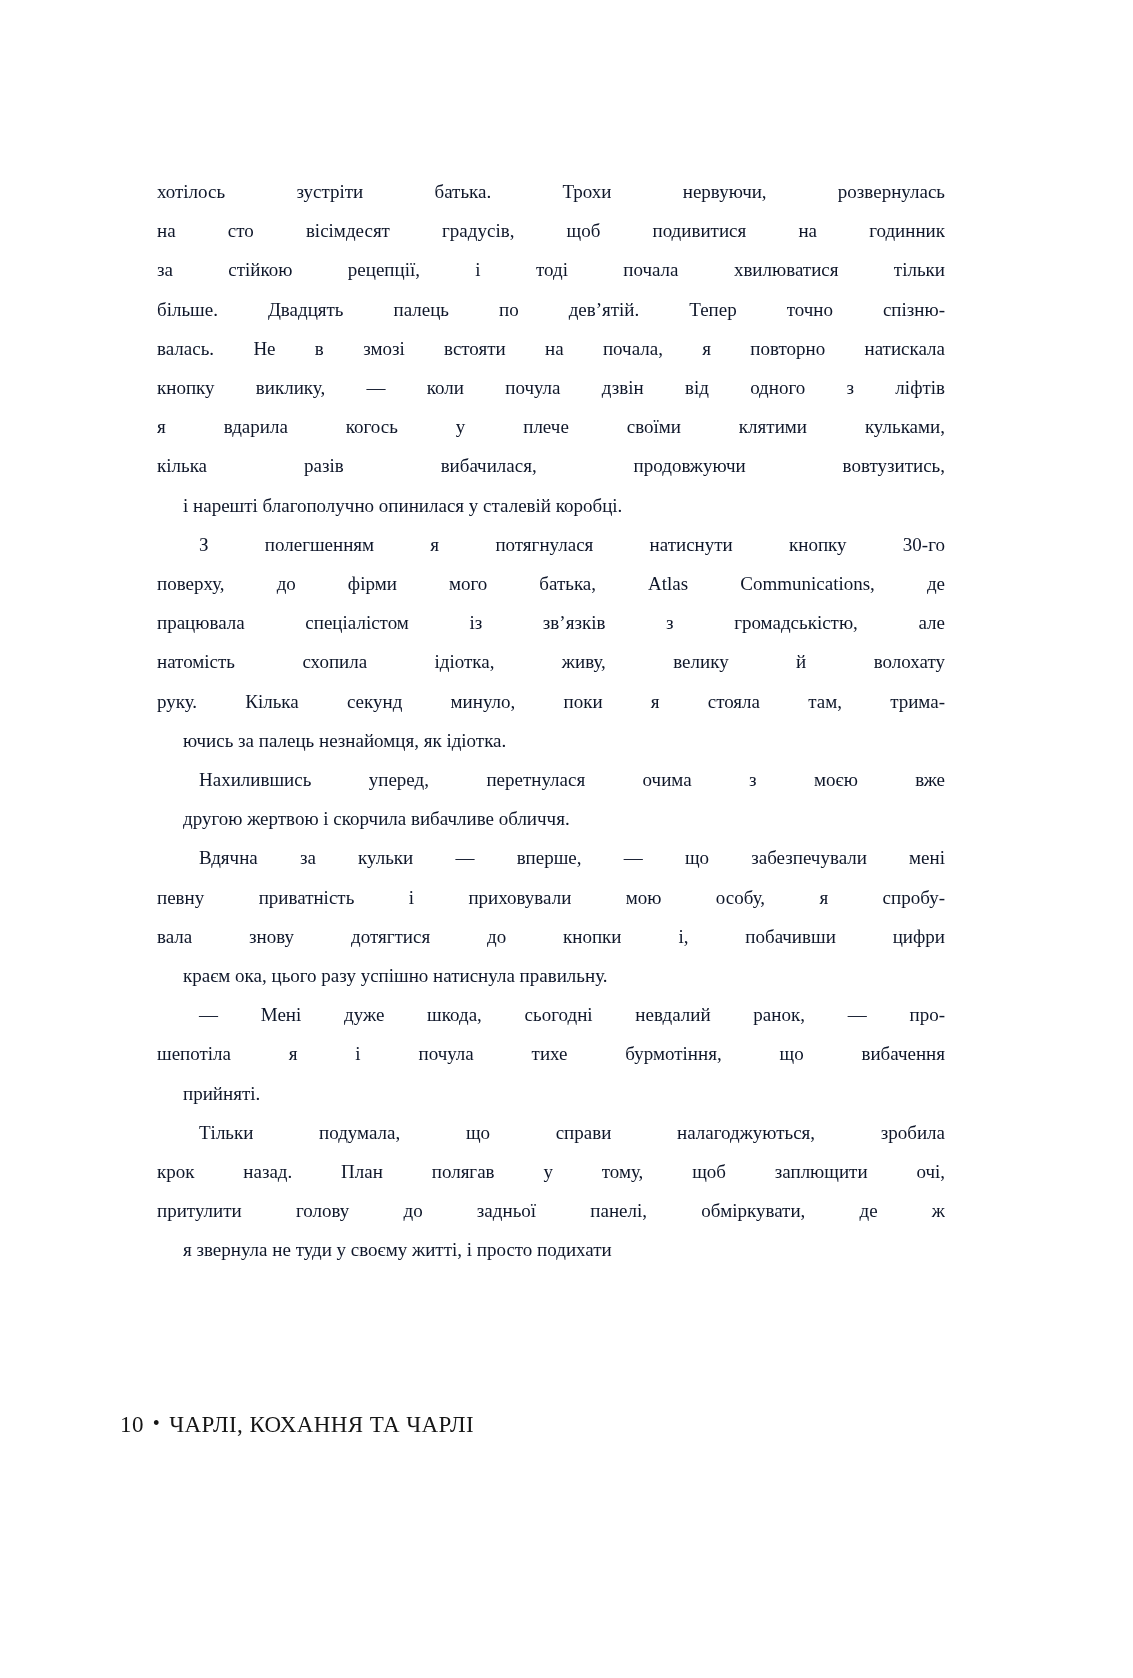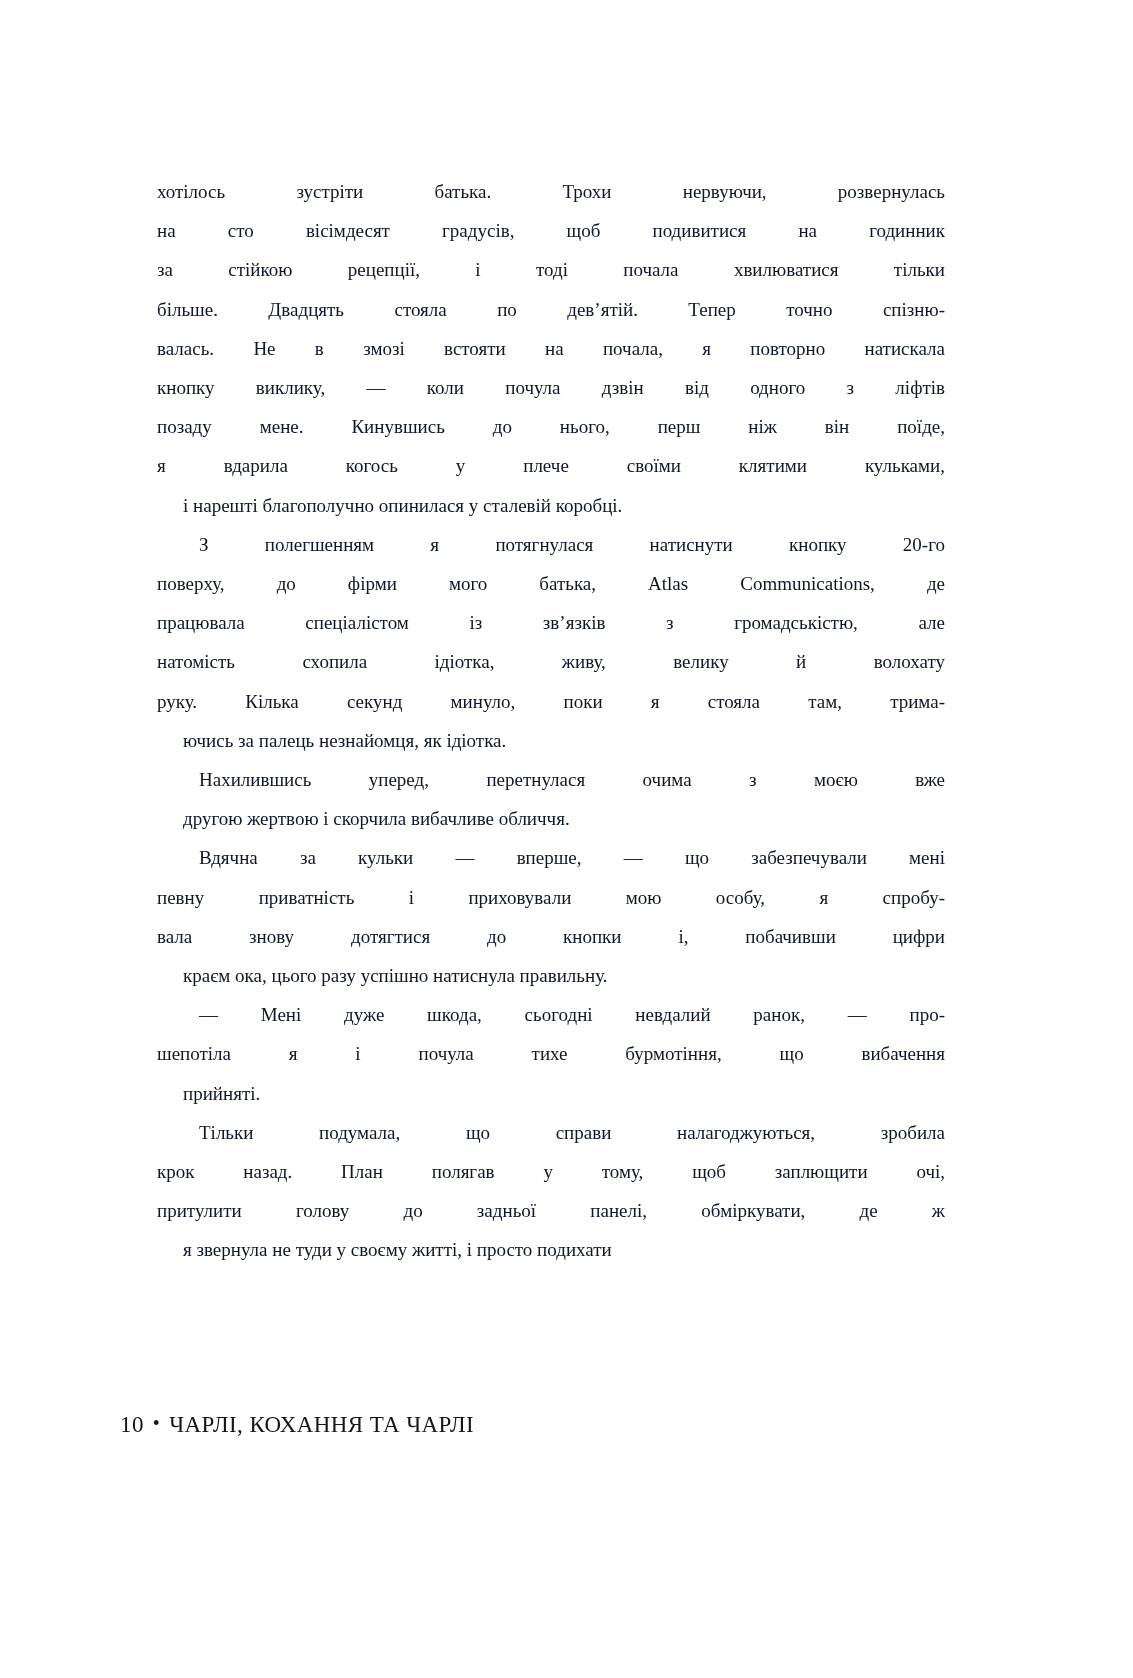--- a/index.html
+++ b/index.html
@@ -56,29 +56,29 @@
 </head>
 <body>
 
 <div class="page" style="background: rgb(255, 255, 255); color: rgb(22, 22, 22);">
 
   <div class="text-block">
       <div class="paragraph">
         <div class="line">хотілось зустріти батька. Трохи нервуючи, розвернулась</div>
         <div class="line">на сто вісімдесят градусів, щоб подивитися на годинник</div>
         <div class="line">за стійкою рецепції, і тоді почала хвилюватися тільки</div>
-        <div class="line">більше. Двадцять стояла по дев’ятій. Тепер точно спізню-</div>
+        <div class="line">більше. Двадцять палець по дев’ятій. Тепер точно спізню-</div>
         <div class="line">валась. Не в змозі встояти на почала, я повторно натискала</div>
         <div class="line">кнопку виклику, — коли почула дзвін від одного з ліфтів</div>
-        <div class="line">позаду мене. Кинувшись до нього, перш ніж він поїде,</div>
         <div class="line">я вдарила когось у плече своїми клятими кульками,</div>
+        <div class="line">кілька разів вибачилася, продовжуючи вовтузитись,</div>
         <div class="line last">і нарешті благополучно опинилася у сталевій коробці.</div>
       </div>
       <div class="paragraph indent">
-        <div class="line">З полегшенням я потягнулася натиснути кнопку 20-го</div>
+        <div class="line">З полегшенням я потягнулася натиснути кнопку 30-го</div>
         <div class="line">поверху, до фірми мого батька, Atlas Communications, де</div>
         <div class="line">працювала спеціалістом із зв’язків з громадськістю, але</div>
         <div class="line">натомість схопила ідіотка, живу, велику й волохату</div>
         <div class="line">руку. Кілька секунд минуло, поки я стояла там, трима-</div>
         <div class="line last">ючись за палець незнайомця, як ідіотка.</div>
       </div>
       <div class="paragraph indent">
         <div class="line">Нахилившись уперед, перетнулася очима з моєю вже</div>
         <div class="line last">другою жертвою і скорчила вибачливе обличчя.</div>
       </div>

